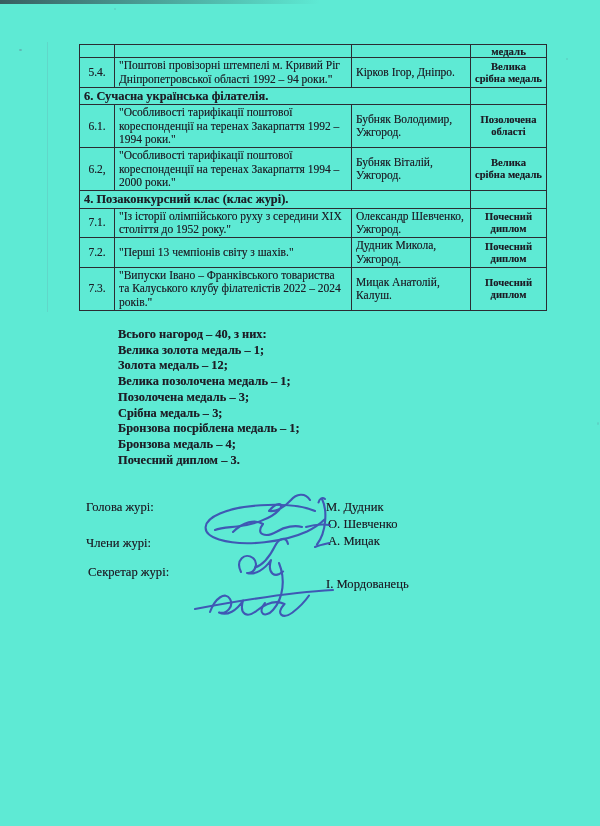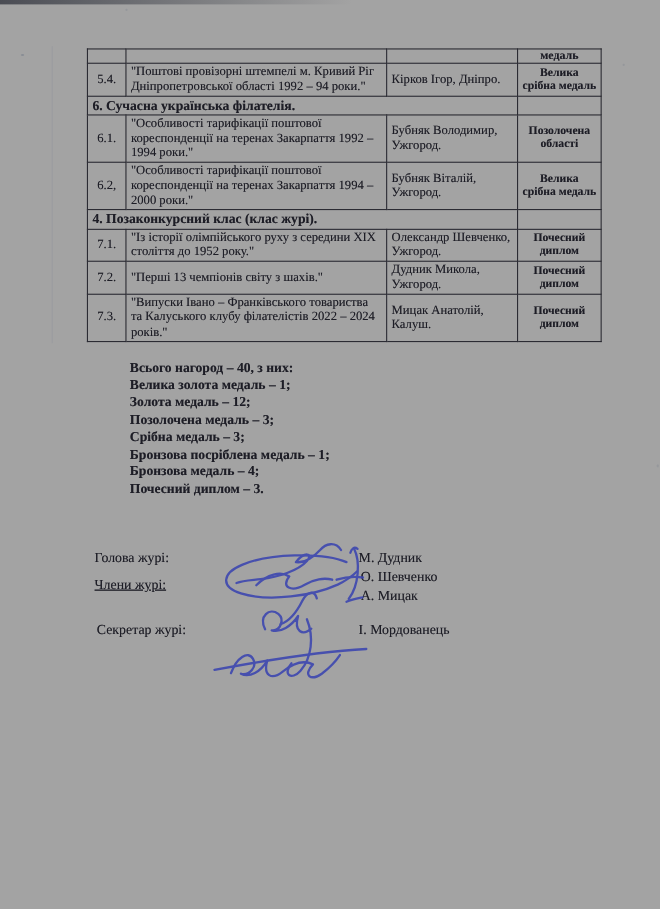--- a/index.html
+++ b/index.html
@@ -1,18 +1,18 @@
 <!DOCTYPE html>
 <html><head>
 <meta charset="utf-8">
 <style>
   html,body{margin:0;padding:0;background:#e8eaef;}
   .page{
     position:relative;width:600px;height:826px;margin:0 auto;
-    background:#a3a3a3;overflow:hidden;
+    background:#5eead4;overflow:hidden;
     font-family:"Liberation Serif", serif;color:#1d1d26;
   }
   .page *{box-sizing:border-box;}
   
   .scan-top{position:absolute;left:0;top:0;width:320px;height:4px;
     background:linear-gradient(to right, rgba(44,47,57,.75), rgba(44,47,57,0));}
   .fold-line{position:absolute;left:47px;top:42px;width:1px;height:270px;background:rgba(110,120,145,.16);}
   .speck{position:absolute;border-radius:50%;background:rgba(95,105,125,.38);}
   #speck1{left:19px;top:49px;width:3px;height:2px;}
   #speck2{left:114px;top:8px;width:2px;height:2px;opacity:.5;}
@@ -39,26 +39,26 @@
   
   .summary{
     position:absolute;left:118px;top:327px;
     font-weight:700;font-size:12.4px;line-height:15.7px;
     text-shadow:0 0 .5px rgba(29,29,38,.5);
   }
 
   
   .sig{position:absolute;font-size:12.6px;white-space:nowrap;text-shadow:0 0 .5px rgba(29,29,38,.5);}
   #sig-head-label{left:86px;top:500px;}
-  #sig-members-label{left:86px;top:524px;text-decoration:underline;}
+  #sig-members-label{left:86px;top:536px;}
   #sig-secretary-label{left:88px;top:565px;}
   #sig-head-name{left:326px;top:500px;}
   #sig-member-name-0{left:328px;top:517px;}
   #sig-member-name-1{left:328px;top:534px;}
-  #sig-secretary-name{left:326px;top:565px;}
+  #sig-secretary-name{left:326px;top:577px;}
 
   svg.signatures{position:absolute;left:175px;top:486px;}
 </style>
 </head>
 <body>
 
 <div class="page">
 
   <div class="scan-top"></div>
   <div class="fold-line"></div>
@@ -125,20 +125,21 @@
           <td class="c-name">Мицак Анатолій, Калуш.</td>
           <td class="c-award">Почесний диплом</td>
         </tr>
       </tbody>
   </table>
 
   <div class="summary" id="summary">
       <div>Всього нагород – 40, з них:</div>
       <div>Велика золота медаль – 1;</div>
       <div>Золота медаль – 12;</div>
+      <div>Велика позолочена медаль – 1;</div>
       <div>Позолочена медаль – 3;</div>
       <div>Срібна медаль – 3;</div>
       <div>Бронзова посріблена медаль – 1;</div>
       <div>Бронзова медаль – 4;</div>
       <div>Почесний диплом – 3.</div>
     </div>
 
   <div class="sig" id="sig-head-label">Голова журі:</div>
   <div class="sig" id="sig-members-label">Члени журі:</div>
   <div class="sig" id="sig-secretary-label">Секретар журі:</div>

